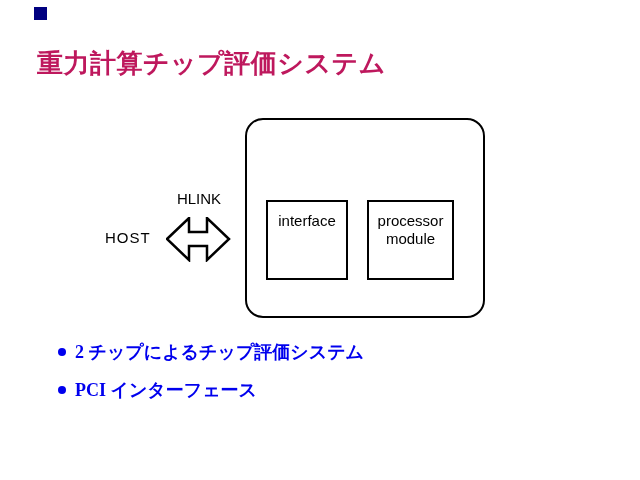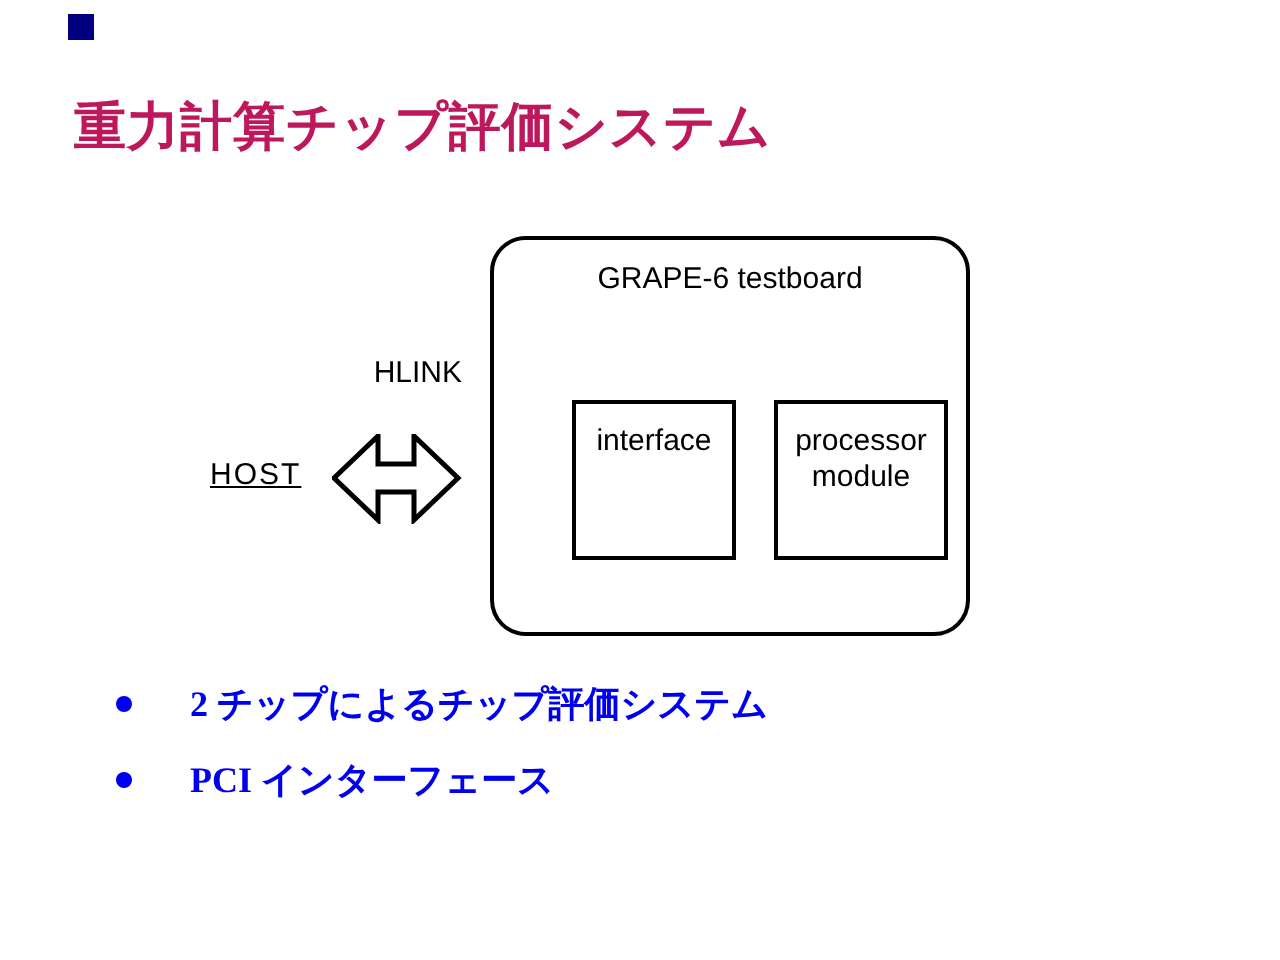--- a/index.html
+++ b/index.html
@@ -46,55 +46,53 @@
     white-space:nowrap;
   }
 
   .inner-box {
     position:absolute; top:80px;
     border:2px solid #000000;
     box-sizing:border-box;
     text-align:center;
     font-size:15px;
     background:#ffffff;
-    margin-left:20px;
   }
   .interface-box { left:19px;  width:82px;  height:80px; }
   .processor-box { left:120px; width:87px; height:80px; }
   .inner-box .line1 { margin-top:10px; line-height:18px; }
   .interface-box .line2 { margin-top:19px; line-height:18px; }
   .processor-box .line2 { margin-top:0;   line-height:18px; }
 
   
   .hlink-label {
-    position:absolute; left:167px; top:178px; width:64px;
-    text-align:right; font-size:15px; white-space:nowrap;
+    position:absolute; left:167px; top:190px; width:64px;
+    text-align:center; font-size:15px; white-space:nowrap;
   }
   .host-label {
     position:absolute; left:105px; top:229px;
-    font-size:15px; letter-spacing:1px; white-space:nowrap;text-decoration:underline;
+    font-size:15px; letter-spacing:1px; white-space:nowrap;
   }
 
   
   .arrow-wrap {
     position:absolute; left:166px; top:217px;
     width:65px; height:45px;
   }
 
   
   .bullet-row {
     position:absolute; left:58px;
     display:flex; align-items:center;
     height:20px;
     font-family:"Liberation Serif","DejaVu Serif",serif;
     font-weight:bold;
     font-size:18px;
     color:#0000EE;
     white-space:nowrap;
-    gap:20px;
   }
   .bullet-row-1 { top:342px; }
   .bullet-row-2 { top:380px; }
   .bullet-dot {
     width:8px; height:8px;
     border-radius:50%;
     background:#0000EE;
     margin-right:9px;
     flex:0 0 auto;
   }
@@ -109,21 +107,20 @@
 <div class="hlink-label">HLINK</div>
 <div class="host-label">HOST</div>
 
 <div class="arrow-wrap">
   <svg width="65" height="45" viewBox="0 0 65 45" xmlns="http://www.w3.org/2000/svg">
     <polygon points="1,22 23,1 23,15 41,15 41,1 63,22 41,43 41,29 23,29 23,43" fill="#ffffff" stroke="#000000" stroke-width="2.5" stroke-linejoin="miter"></polygon>
   </svg>
 </div>
 
 <div class="board">
-  <div class="board-label">GRAPE-6 testboard</div>
 
   <div class="inner-box interface-box">
     <div class="line1">interface</div>
   </div>
 
   <div class="inner-box processor-box">
     <div class="line1">processor</div>
     <div class="line2">module</div>
   </div>
 </div>

